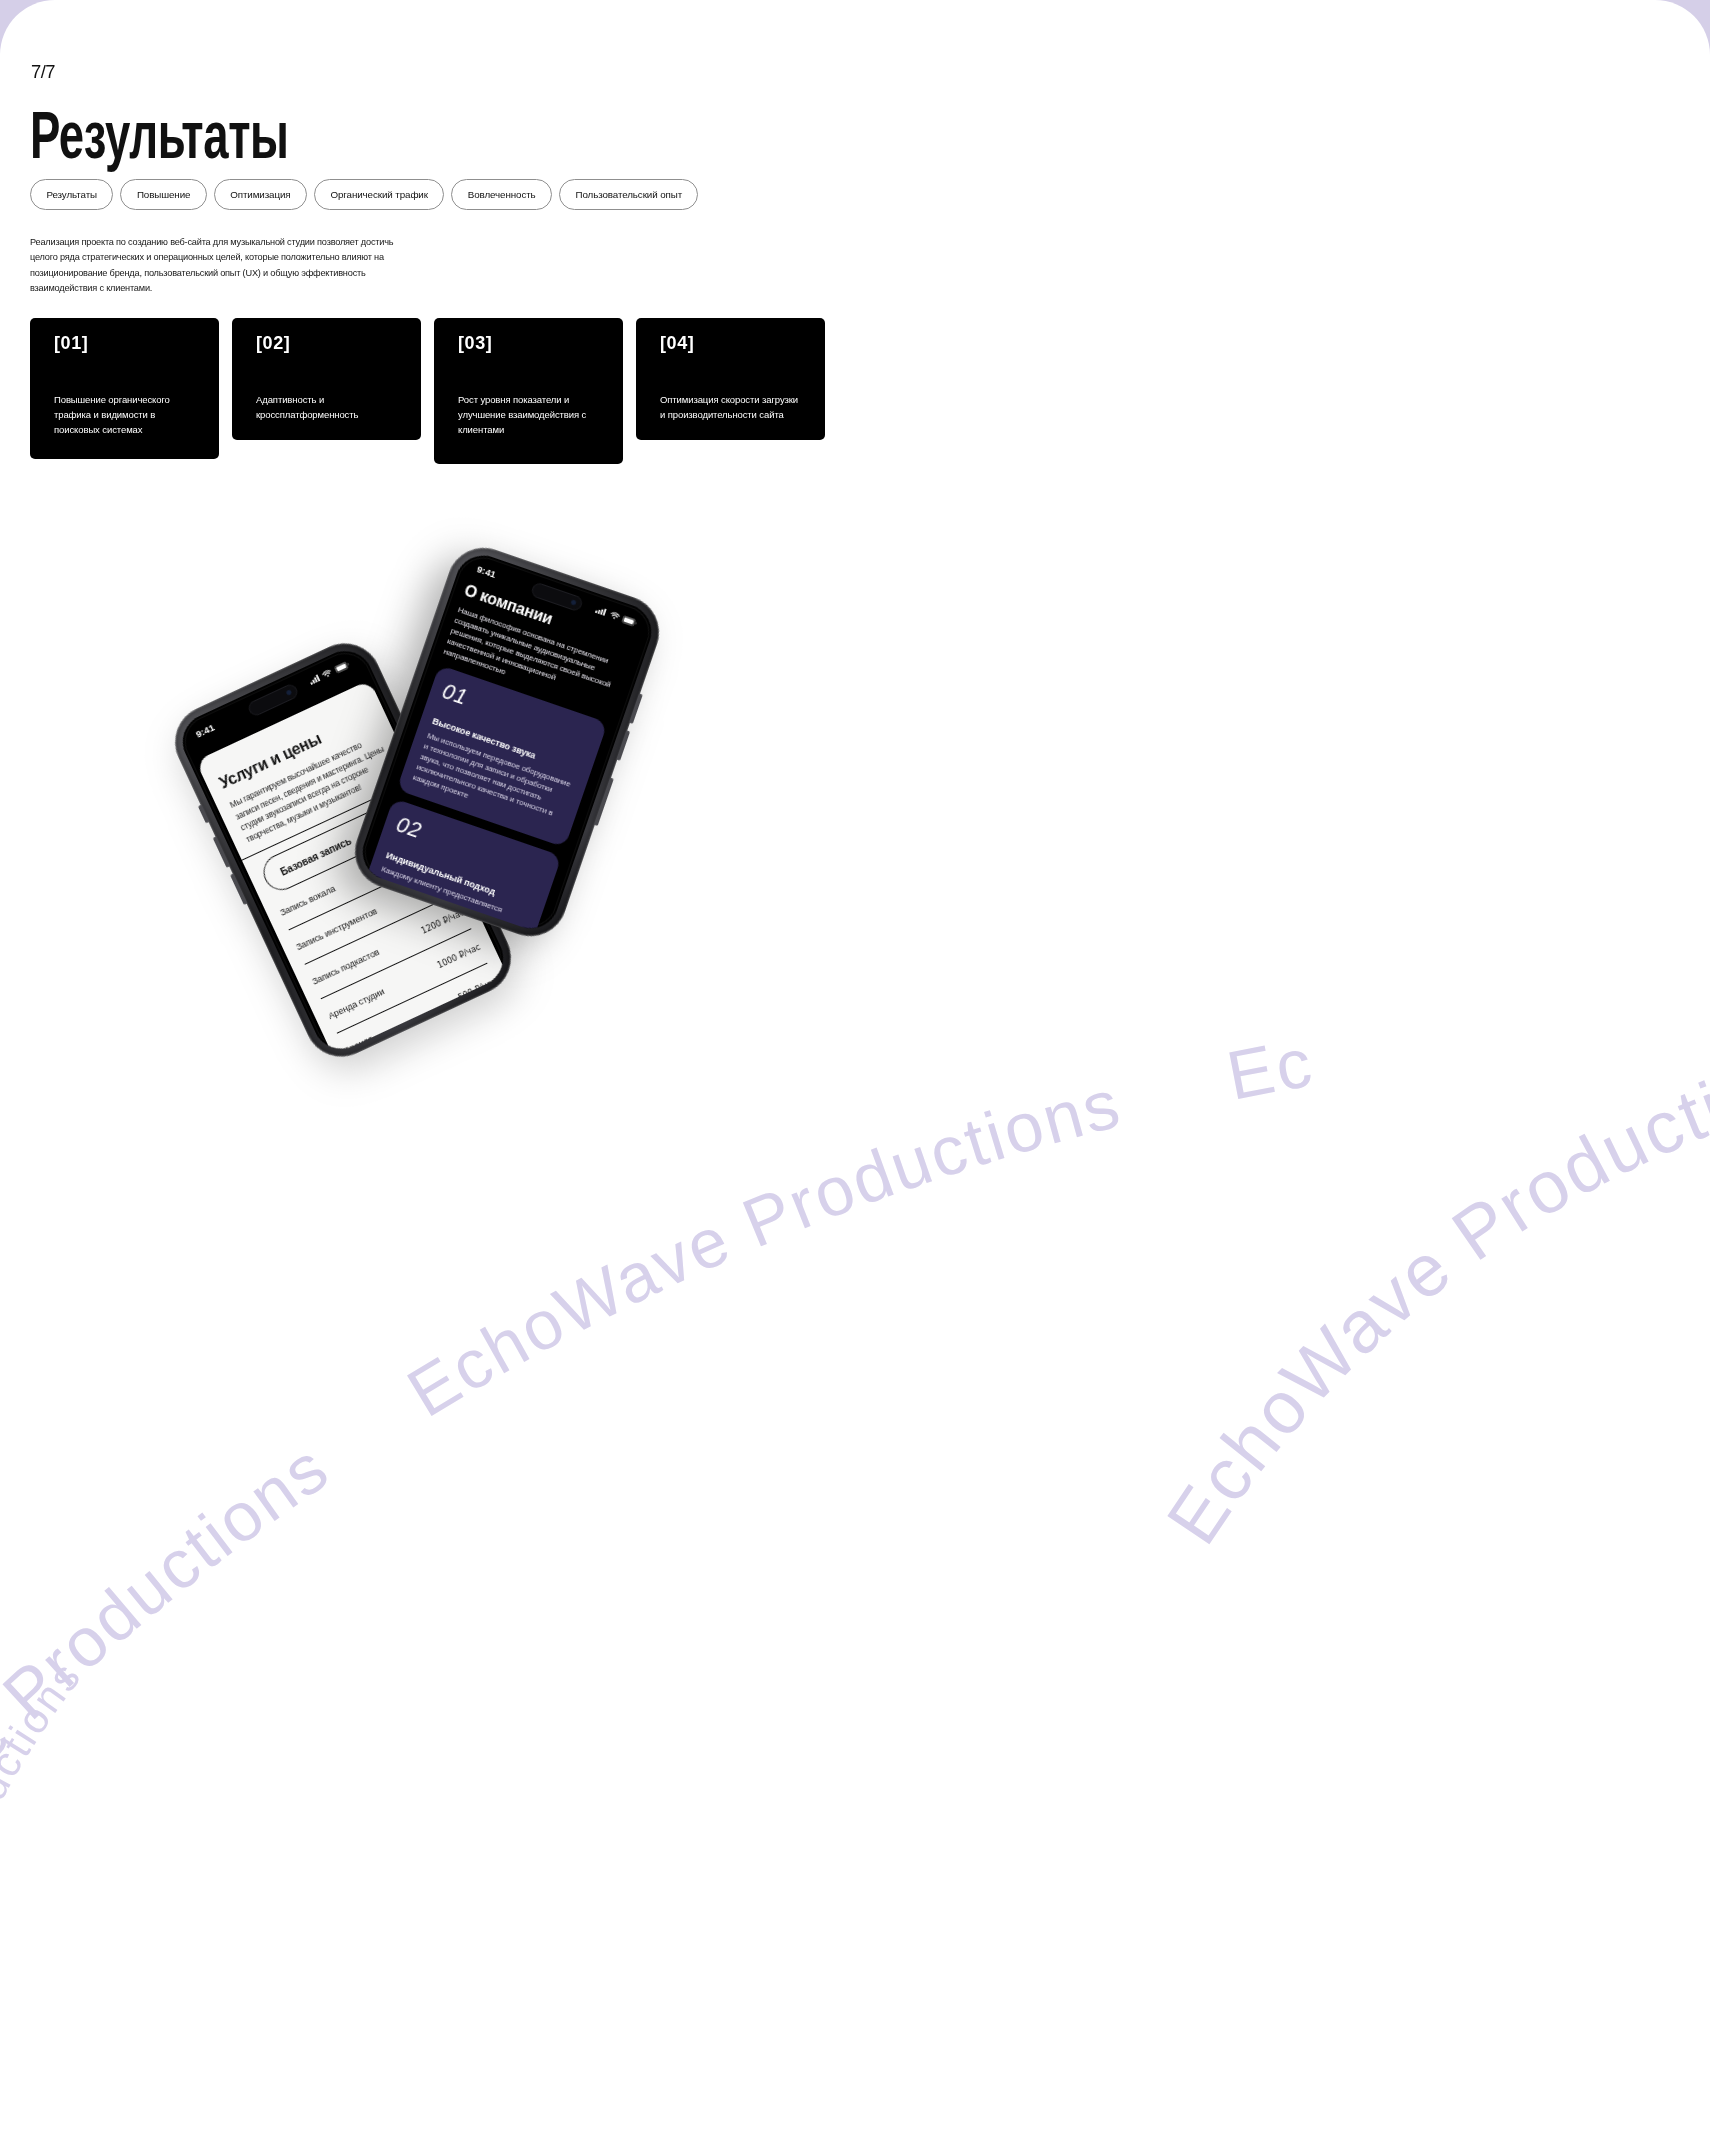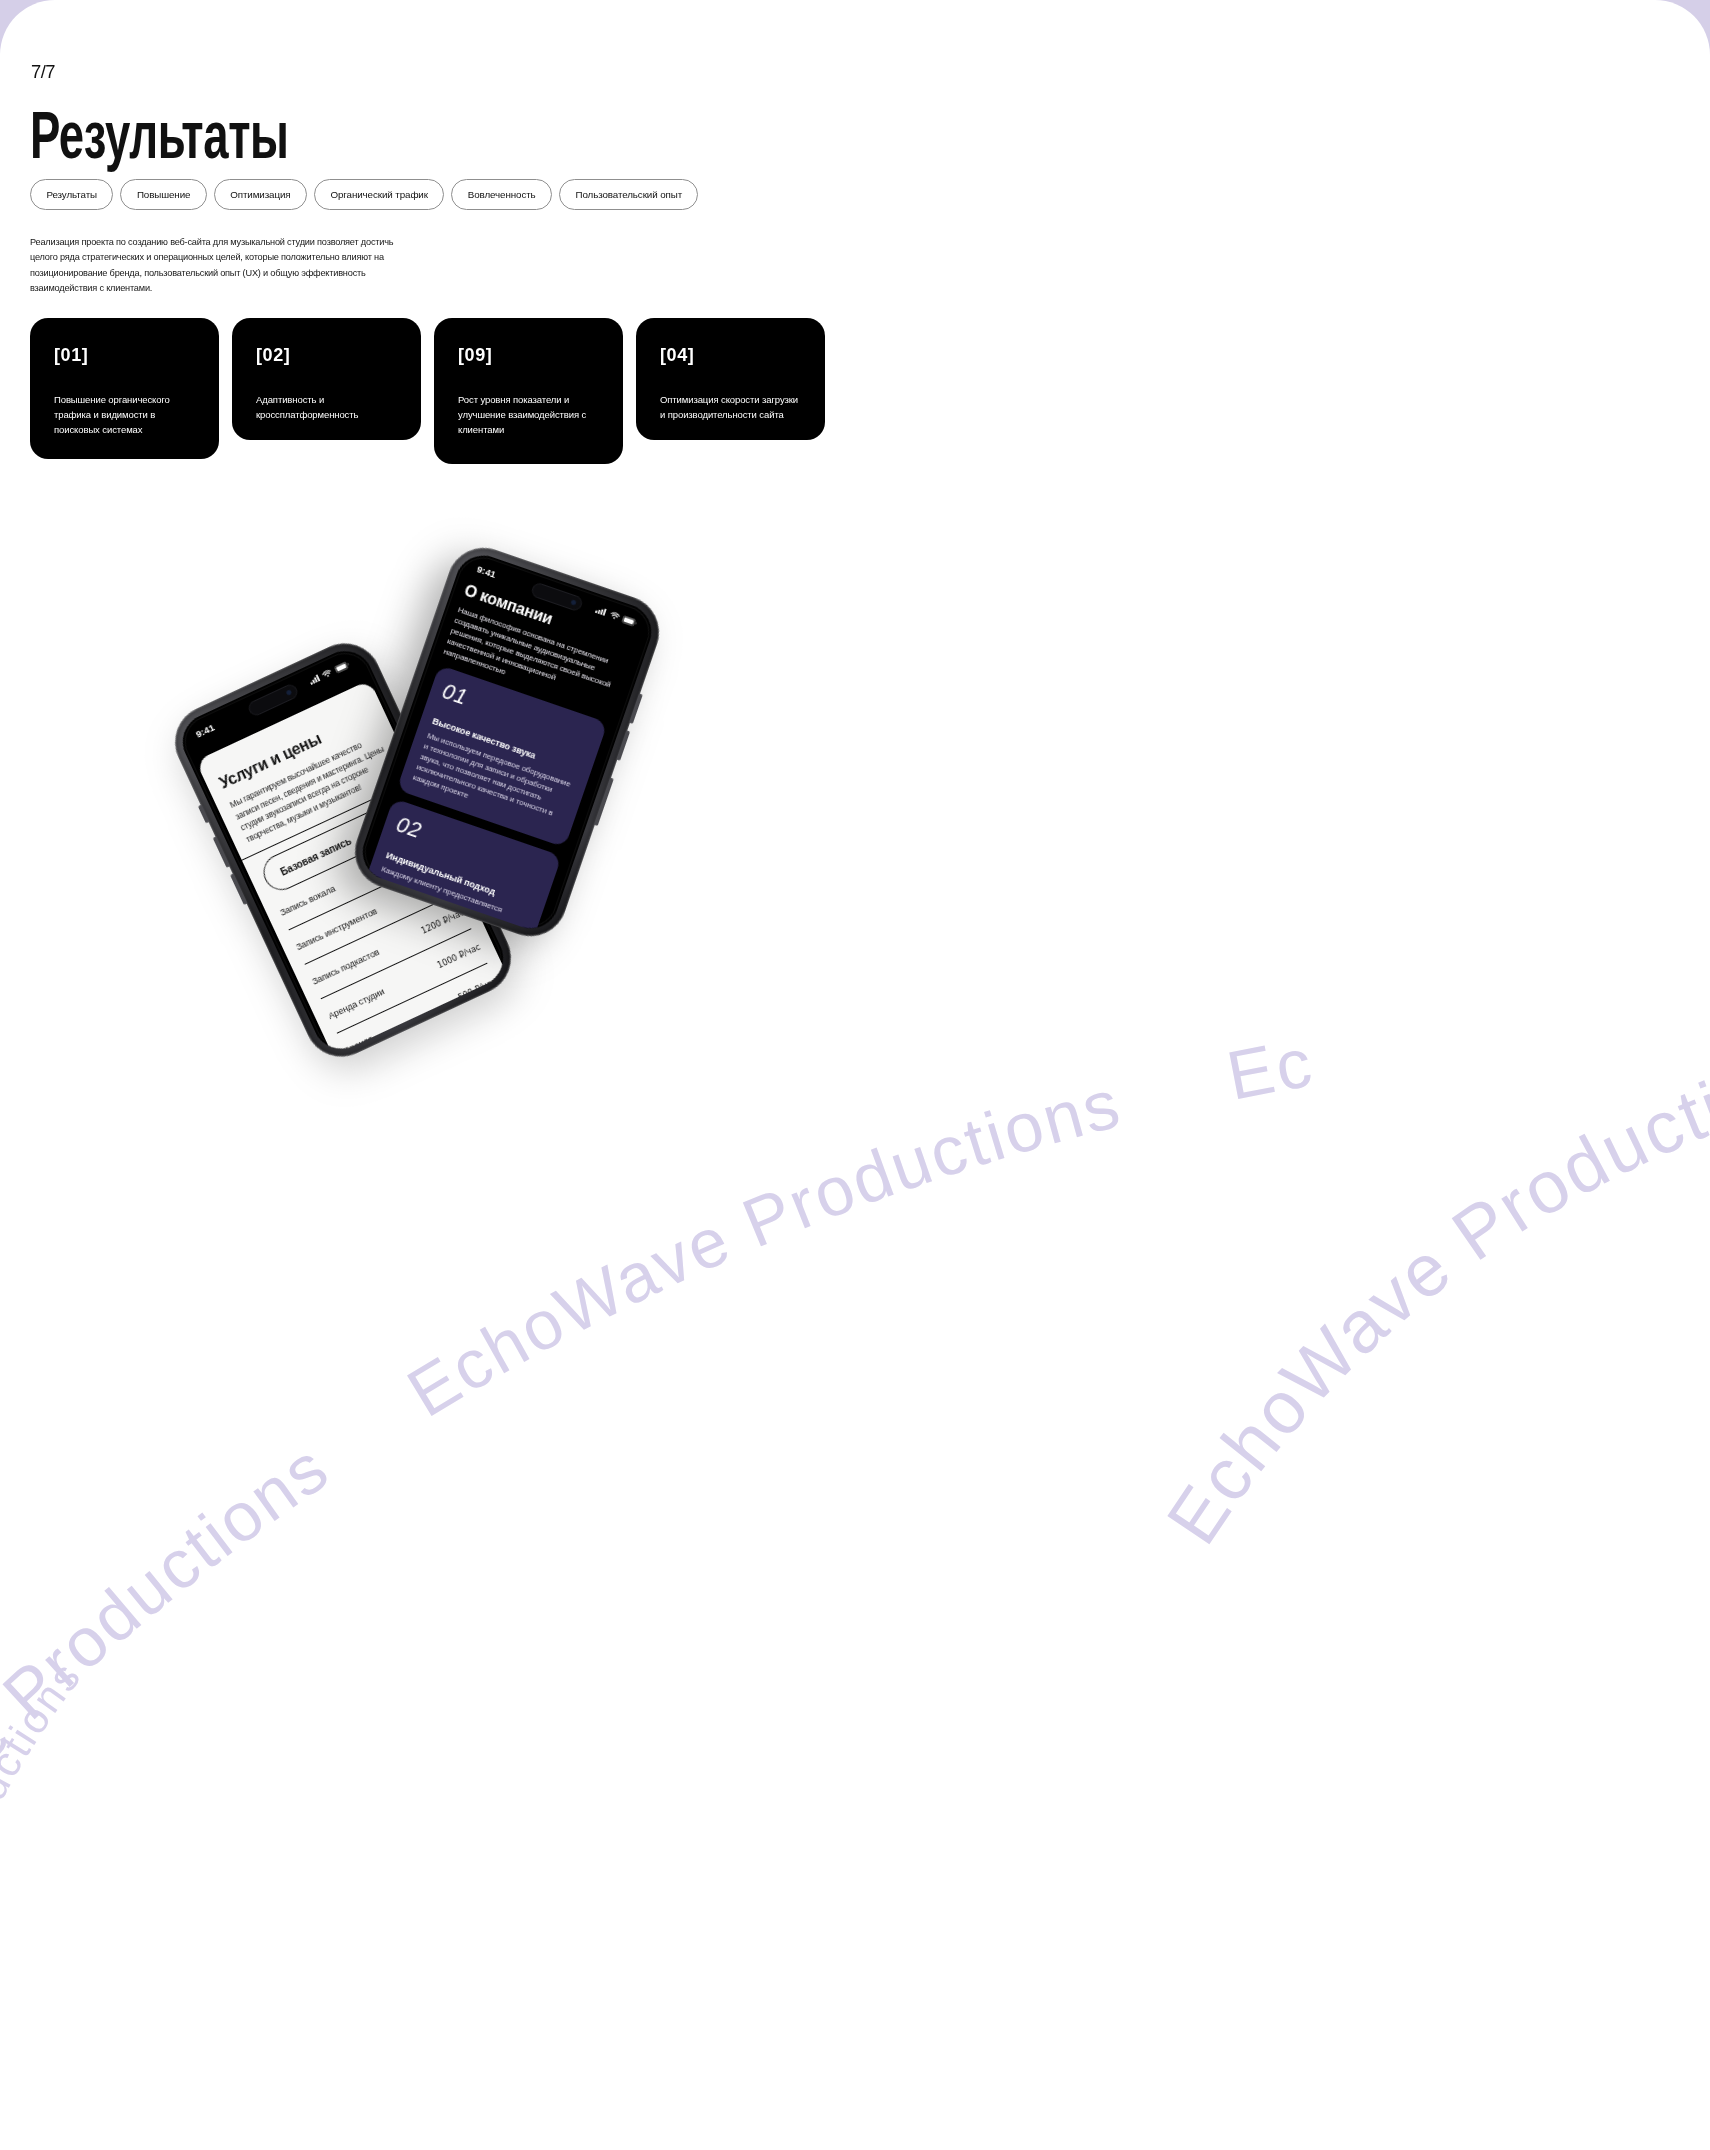--- a/index.html
+++ b/index.html
@@ -19,21 +19,21 @@
   .tags{position:absolute;left:30px;top:179px;display:flex;gap:7.1px}
   .tag{height:31px;padding:0 15.4px;border:0.9px solid #8f8f8f;border-radius:16px;background:#fff;
     display:flex;align-items:center;font-size:9.8px;font-weight:500;letter-spacing:-0.1px;white-space:nowrap}
 
   .intro-left,.intro-right{position:absolute;top:235px;font-size:9.2px;line-height:15.4px;letter-spacing:-0.2px;color:#161616}
   .intro-left{left:30px;width:375px}
   .intro-right{left:447px;width:385px}
 
   
   .cards{position:absolute;left:30px;top:318px;width:796px;display:flex;gap:13px}
-  .rcard{width:189px;background:var(--result-card-bg);border-radius:18px;color:#fff;padding:27px 24px;position:relative}
+  .rcard{width:189px;background:var(--result-card-bg);border-radius:5px;color:#fff;padding:15px 24px;position:relative}
   .rc1{height:141px}.rc2{height:122px}.rc3{height:146px}.rc4{height:122px}
   .card-index{font-size:18px;font-weight:600;letter-spacing:0.6px}
   .card-text{position:absolute;left:24px;right:20px;top:74px;font-size:9.5px;line-height:15px;letter-spacing:-0.1px}
 
   
   .watermarks{position:absolute;inset:0;z-index:1;pointer-events:none}
   .watermarks text{fill:var(--watermark);font-family:"Liberation Sans","DejaVu Sans",sans-serif;letter-spacing:2px}
 
   
   .phone{position:absolute;border-radius:37px;padding:7.7px;
@@ -121,21 +121,21 @@
   <div class="cards">
     <div class="rcard rc1">
       <div class="card-index">[01]</div>
       <div class="card-text">Повышение органического трафика и видимости в поисковых системах</div>
     </div>
     <div class="rcard rc2">
       <div class="card-index">[02]</div>
       <div class="card-text">Адаптивность и кроссплатформенность</div>
     </div>
     <div class="rcard rc3">
-      <div class="card-index">[09]</div>
+      <div class="card-index">[03]</div>
       <div class="card-text">Рост уровня показатели и улучшение взаимодействия с клиентами</div>
     </div>
     <div class="rcard rc4">
       <div class="card-index">[04]</div>
       <div class="card-text">Оптимизация скорости загрузки и производительности сайта</div>
     </div>
   </div>
 
   <div class="phone phone-light">
     <div class="sidebtn b1"></div>

